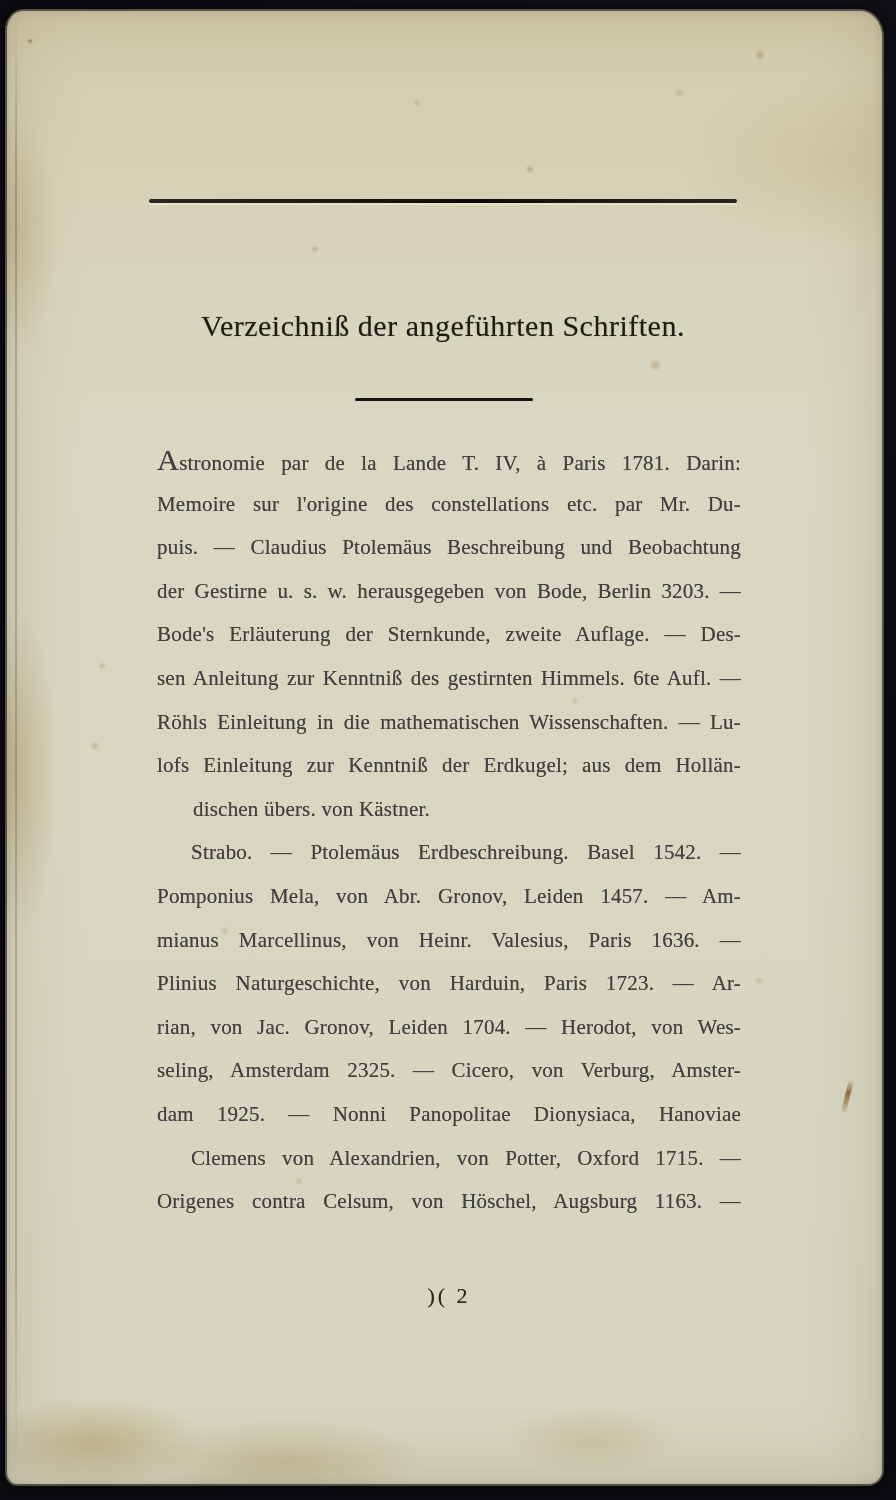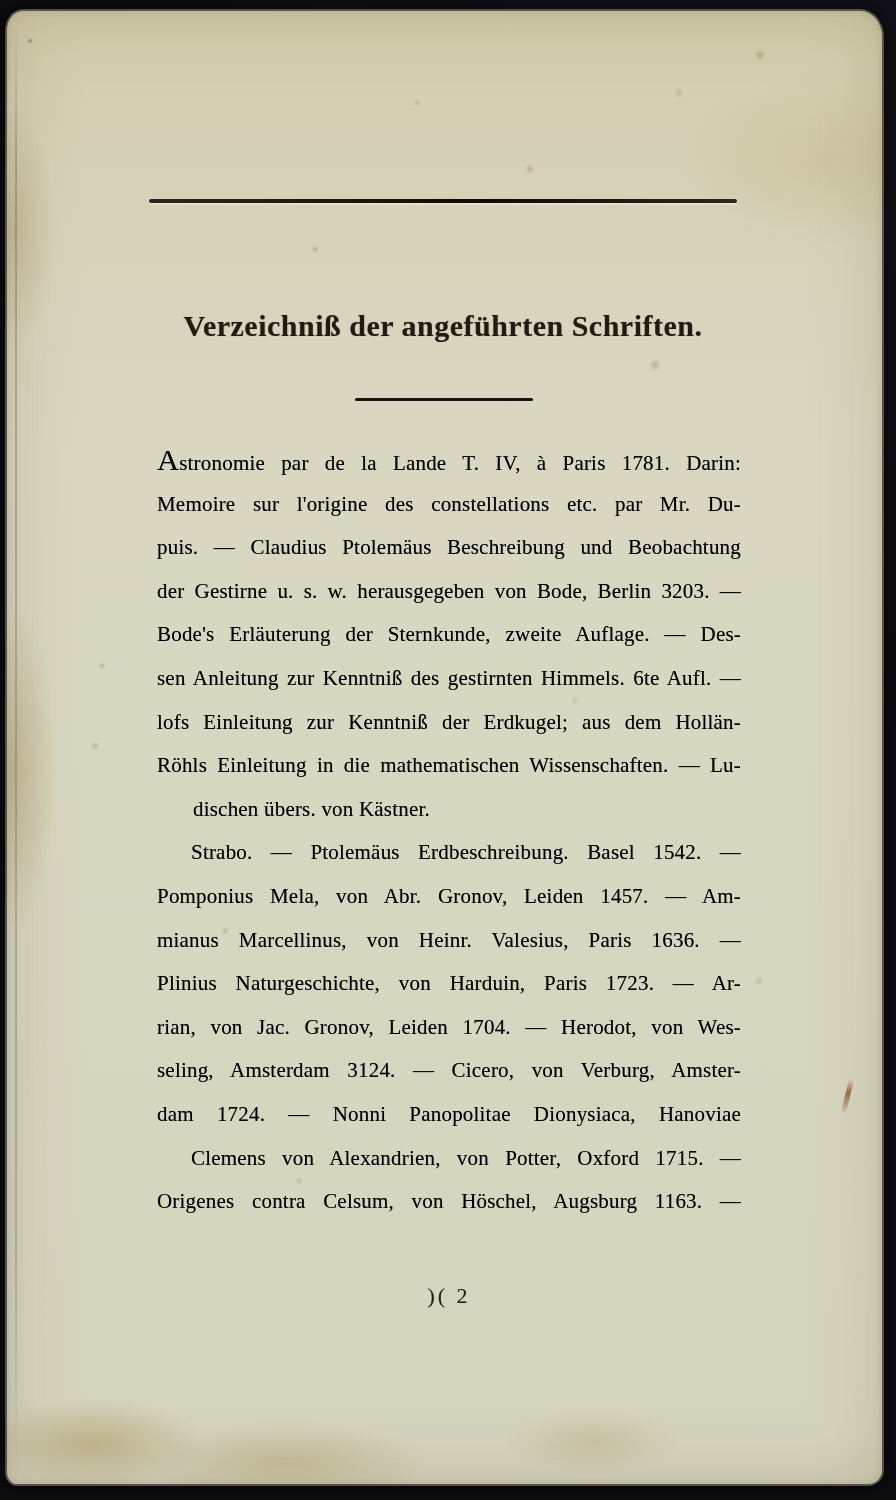--- a/index.html
+++ b/index.html
@@ -74,28 +74,28 @@
     box-shadow:0 2px 0 rgba(255,255,245,0.35);
   }
   .rule-short {
     position:absolute; left:348px; top:387px; width:178px; height:3px;
     background:#181310; border-radius:2px;
   }
   
   .heading {
     position:absolute; left:142px; top:298px; width:588px;
     margin:0; text-align:center;
-    font-size:30px; font-weight:bold; letter-spacing:0.5px;
+    font-size:30px; font-weight:normal; letter-spacing:0.5px;
     color:#211b14;
     text-shadow:0 0 1px rgba(40,30,20,0.4);
   }
   
   .textblock {
     position:absolute; left:150px; top:428px; width:584px;
-    color:#000000;
+    color:#404040;
     font-size:21px; letter-spacing:0.2px;
     text-shadow:0 0 0.6px rgba(45,35,25,0.55);
   }
   .line {
     height:43.6px; line-height:43.6px;
     text-align:justify; text-align-last:justify;
     white-space:normal; overflow:visible;
   }
   .line.end { text-align-last:left;margin-left:36px; }
   .line.ind { text-indent:34px; }
@@ -122,30 +122,30 @@
 
   <div class="rule-short"></div>
 
   <div class="textblock">
     <div class="line cap">Astronomie par de la Lande T. IV, à Paris 1781. Darin:</div>
     <div class="line">Memoire sur l'origine des constellations etc. par Mr. Du-</div>
     <div class="line">puis. — Claudius Ptolemäus Beschreibung und Beobachtung</div>
     <div class="line">der Gestirne u. s. w. herausgegeben von Bode, Berlin 3203. —</div>
     <div class="line">Bode's Erläuterung der Sternkunde, zweite Auflage. — Des-</div>
     <div class="line">sen Anleitung zur Kenntniß des gestirnten Himmels. 6te Aufl. —</div>
+    <div class="line">Röhls Einleitung in die mathematischen Wissenschaften. — Lu-</div>
     <div class="line">lofs Einleitung zur Kenntniß der Erdkugel; aus dem Hollän-</div>
-    <div class="line">Röhls Einleitung in die mathematischen Wissenschaften. — Lu-</div>
     <div class="line end">dischen übers. von Kästner.</div>
     <div class="line ind">Strabo. — Ptolemäus Erdbeschreibung. Basel 1542. —</div>
     <div class="line">Pomponius Mela, von Abr. Gronov, Leiden 1457. — Am-</div>
     <div class="line">mianus Marcellinus, von Heinr. Valesius, Paris 1636. —</div>
     <div class="line">Plinius Naturgeschichte, von Harduin, Paris 1723. — Ar-</div>
     <div class="line">rian, von Jac. Gronov, Leiden 1704. — Herodot, von Wes-</div>
-    <div class="line">seling, Amsterdam 3124. — Cicero, von Verburg, Amster-</div>
-    <div class="line">dam 1724. — Nonni Panopolitae Dionysiaca, Hanoviae</div>
+    <div class="line">seling, Amsterdam 2325. — Cicero, von Verburg, Amster-</div>
+    <div class="line">dam 1925. — Nonni Panopolitae Dionysiaca, Hanoviae</div>
     <div class="line ind">Clemens von Alexandrien, von Potter, Oxford 1715. —</div>
     <div class="line">Origenes contra Celsum, von Höschel, Augsburg 1163. —</div>
   </div>
 
   <div class="signature">)( 2</div>
 
   <div class="pen-mark"></div>
   <div class="vignette"></div>
 </div>
 

